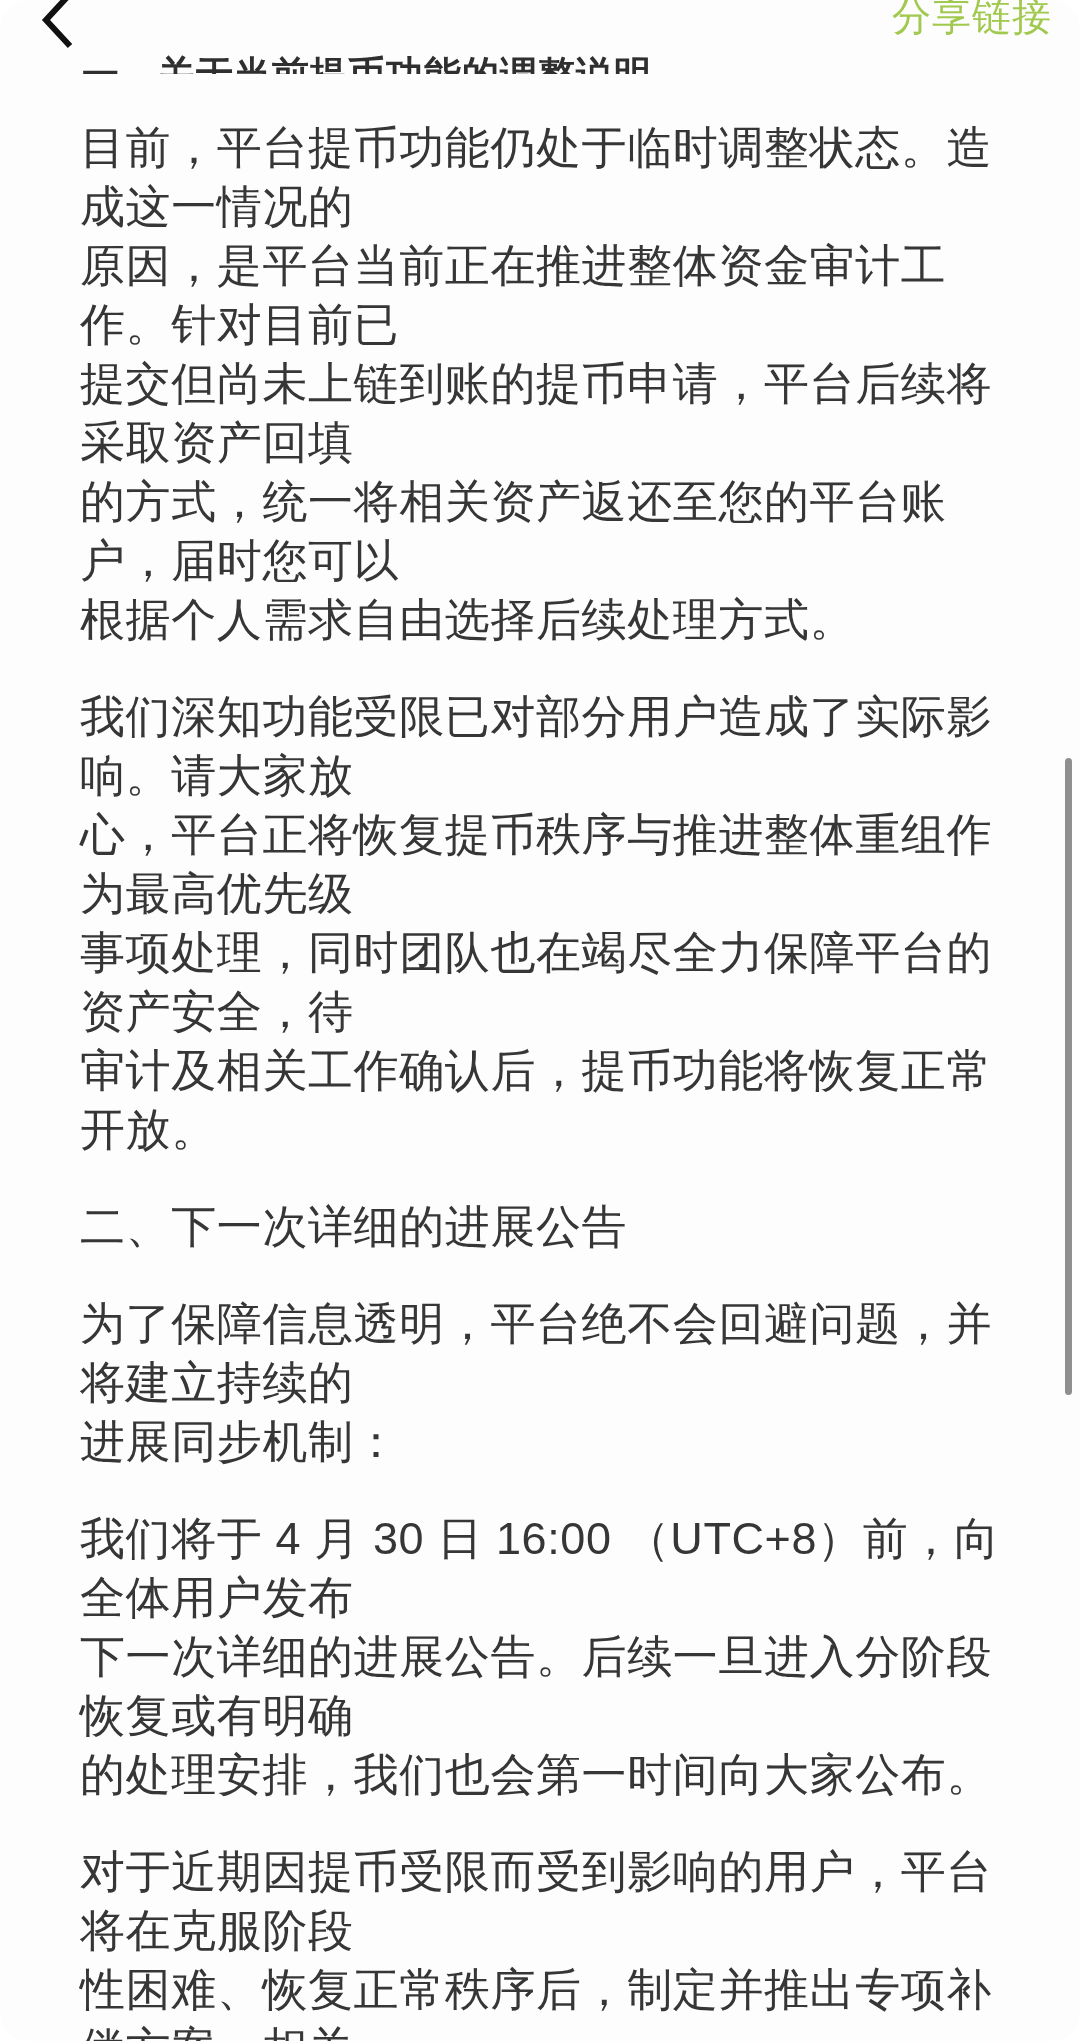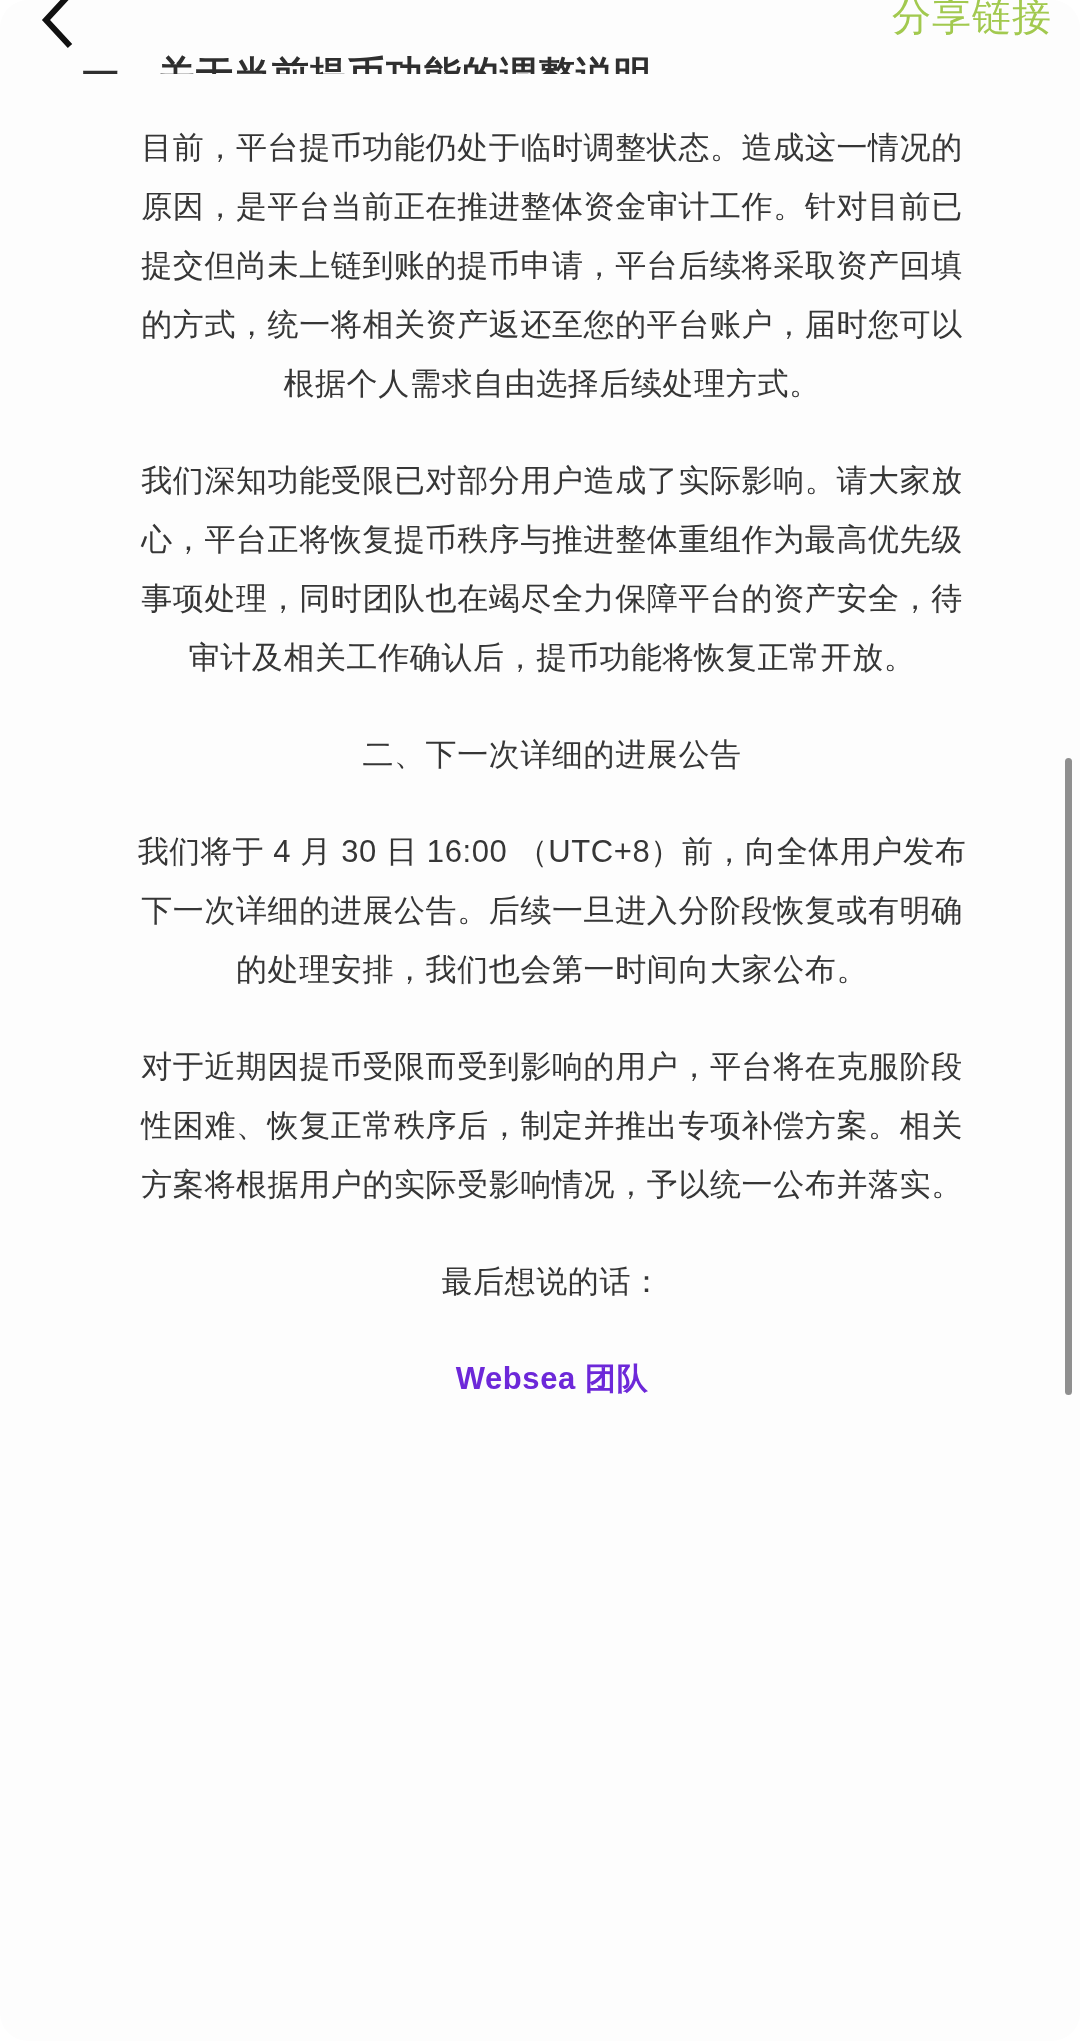--- a/index.html
+++ b/index.html
@@ -58,26 +58,25 @@
     top: 50px;
     left: 2px;
     font-size: 37px;
     font-weight: 700;
     letter-spacing: 1px;
     white-space: nowrap;
     color: #2f2f2f;
   }
   .article p {
     margin: 38px 0 0 0;
-    font-size: 31px;
+    font-size: 45px;
     line-height: 59px;
     letter-spacing: 0.6px;
     white-space: pre-line;
     color: #363636;
-    text-align: center;
   }
   .article p.first { margin-top: 44px; }
   .article p.sig { font-weight: 700; color: #6d28d9; }
   
   .scrollbar-thumb {
     position: absolute;
     right: 8px;
     top: 758px;
     width: 7px;
     height: 637px;
@@ -111,20 +110,22 @@
 的方式，统一将相关资产返还至您的平台账户，届时您可以
 根据个人需求自由选择后续处理方式。</p>
 
     <p>我们深知功能受限已对部分用户造成了实际影响。请大家放
 心，平台正将恢复提币秩序与推进整体重组作为最高优先级
 事项处理，同时团队也在竭尽全力保障平台的资产安全，待
 审计及相关工作确认后，提币功能将恢复正常开放。</p>
 
     <p>二、下一次详细的进展公告</p>
 
+    <p>为了保障信息透明，平台绝不会回避问题，并将建立持续的
+进展同步机制：</p>
 
     <p>我们将于 4 月 30 日 16:00 （UTC+8）前，向全体用户发布
 下一次详细的进展公告。后续一旦进入分阶段恢复或有明确
 的处理安排，我们也会第一时间向大家公布。</p>
 
 
     <p>对于近期因提币受限而受到影响的用户，平台将在克服阶段
 性困难、恢复正常秩序后，制定并推出专项补偿方案。相关
 方案将根据用户的实际受影响情况，予以统一公布并落实。</p>
 

